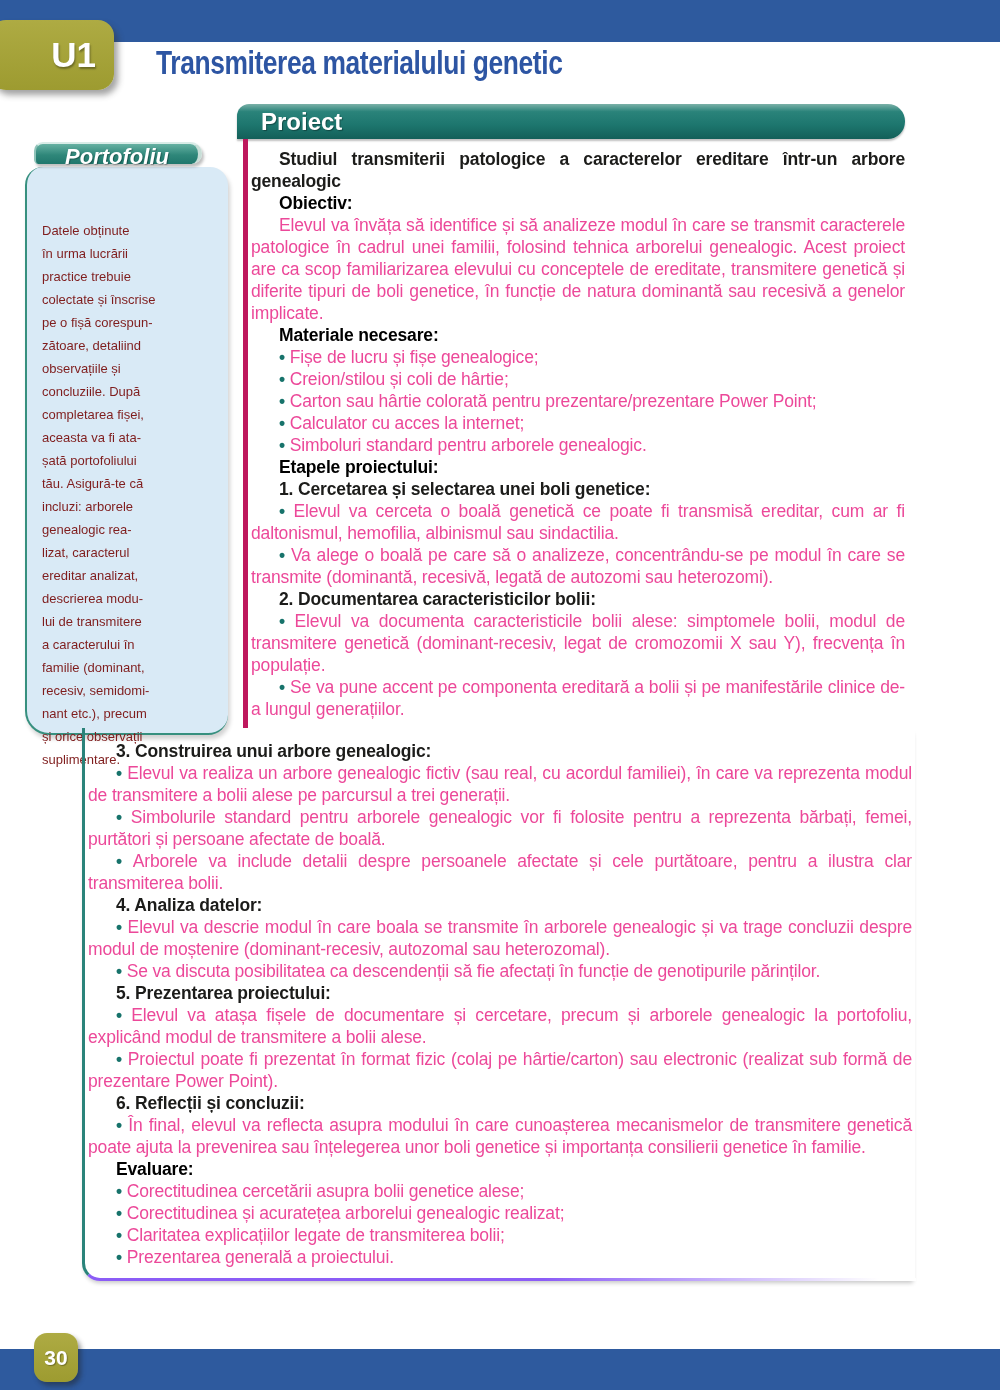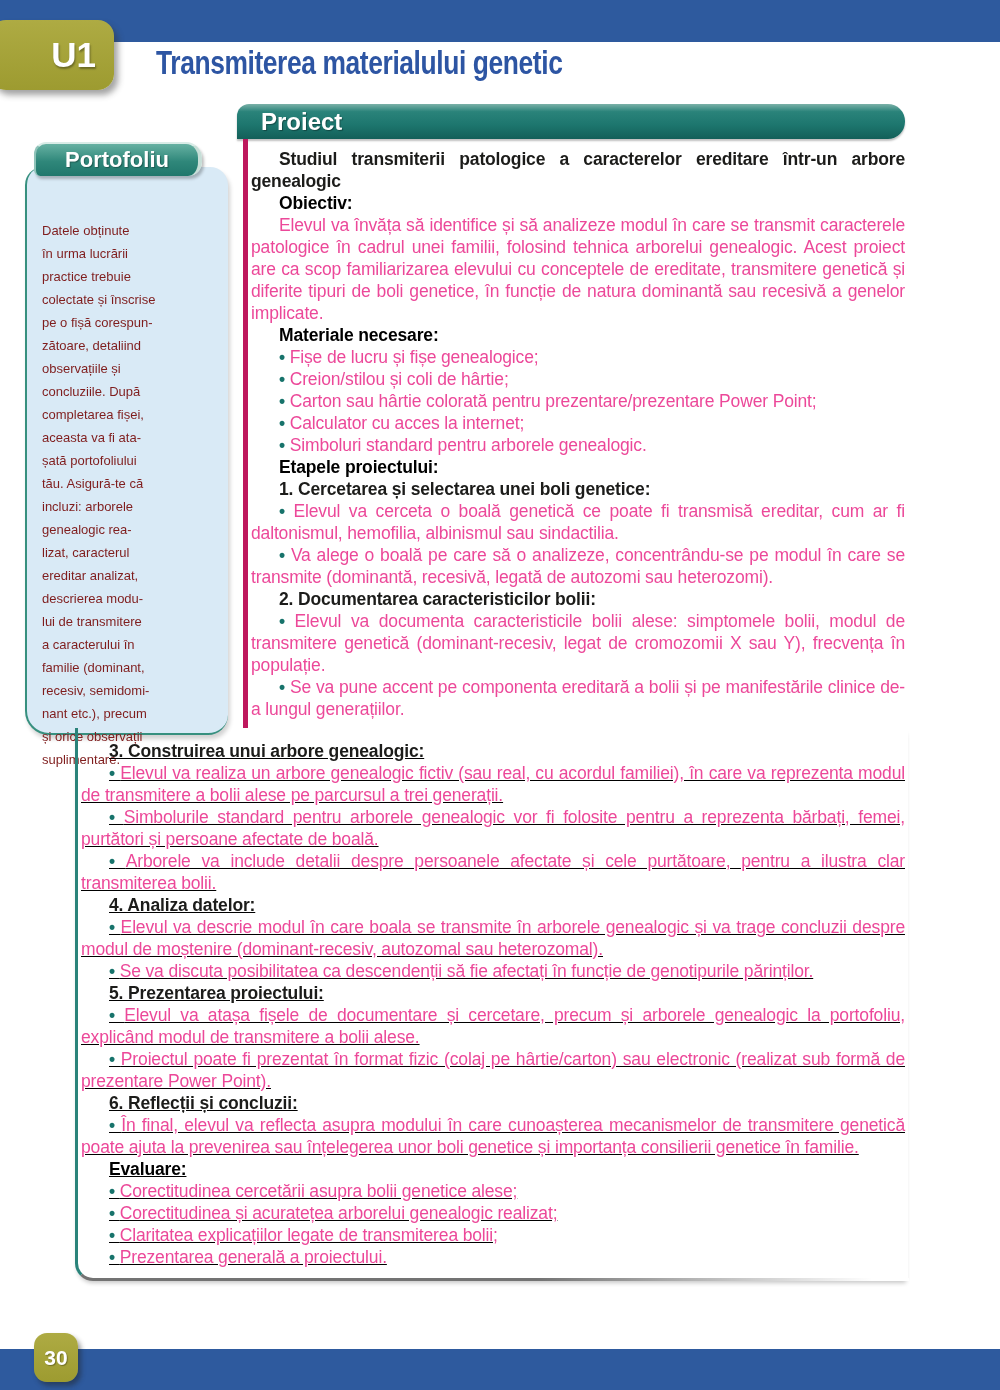--- a/index.html
+++ b/index.html
@@ -25,52 +25,52 @@
   
   .side-panel {
     position:absolute; left:25px; top:167px; width:203px; height:568px;
     background:#d9eaf6;
     border-left:2px solid #37907f; border-bottom:2px solid #37907f;
     border-radius:18px 18px 20px 24px;
     box-shadow:2px 4px 4px rgba(0,0,0,.18);
     padding:52px 10px 0 15px;
   }
   .side-tab {
-    position:absolute; left:34px; top:142px; width:168px; height:34px;
+    position:absolute; left:34px; top:142px; width:168px; height:22px;
     background:linear-gradient(180deg,#66b1a2 0%,#2f877a 55%,#20776c 100%);
     border-top:2px solid #d9ece7; border-right:4px solid #c7ded7; border-left:2px solid #8fc3b9;
     border-radius:12px 16px 14px 6px;
-    display:flex; align-items:center; justify-content:center;
+    display:flex; align-items:flex-start; justify-content:center;
     box-shadow:2px 3px 3px rgba(0,0,0,.25);
+    font-style:italic;
   }
   .side-tab span { color:#fff; font-size:22px; font-weight:bold; text-shadow:1px 1px 1px rgba(0,0,0,.3); }
   .side-text { color:#7f1d1d; font-size:13px; line-height:23px; white-space:pre-line; text-align:left; }
 
   
   .banner {
     position:absolute; left:237px; top:104px; width:668px; height:35px;
     background:linear-gradient(180deg,#7bb1a8 0%,#2a837a 22%,#1d766e 60%,#135f59 100%);
     border-radius:12px 17px 17px 0;
     display:flex; align-items:center;
     box-shadow:0 2px 2px rgba(0,0,0,.25);
   }
   .banner span { color:#fff; font-size:24px; font-weight:bold; padding-left:24px; text-shadow:1px 1px 1px rgba(0,0,0,.35); }
 
   
   .block-upper {
     position:absolute; left:243px; top:139px; width:665px; height:589px;
     border-left:5px solid #be185d; padding:9px 3px 0 3px;
   }
   .block-lower {
-    position:absolute; left:75px; top:728px; width:833px;
-    border-left:3px solid #2a837a; border-bottom:3px solid #737373;
+    position:absolute; left:82px; top:728px; width:833px;
+    border-left:3px solid #2a837a; border-bottom:3px solid #8b5cf6;
     border-bottom-left-radius:18px;
     padding:12px 3px 10px 3px;
     box-shadow:0 4px 4px -2px rgba(0,0,0,.22);
-    text-decoration:underline;
   }
   .block-lower::after { 
     content:""; position:absolute; right:-1px; bottom:-3px; width:45%; height:3px;
     background:linear-gradient(to right, rgba(255,255,255,0), #ffffff 90%);
   }
 
   .block-upper p, .block-lower p {
     font-size:17.5px; line-height:22px; color:#ec4899;
     text-align:justify; text-indent:28px; letter-spacing:-.15px;
   }

